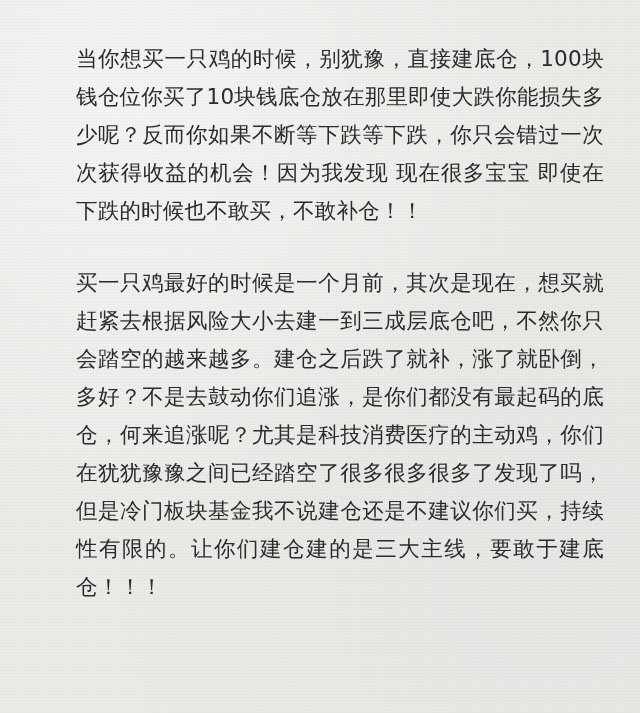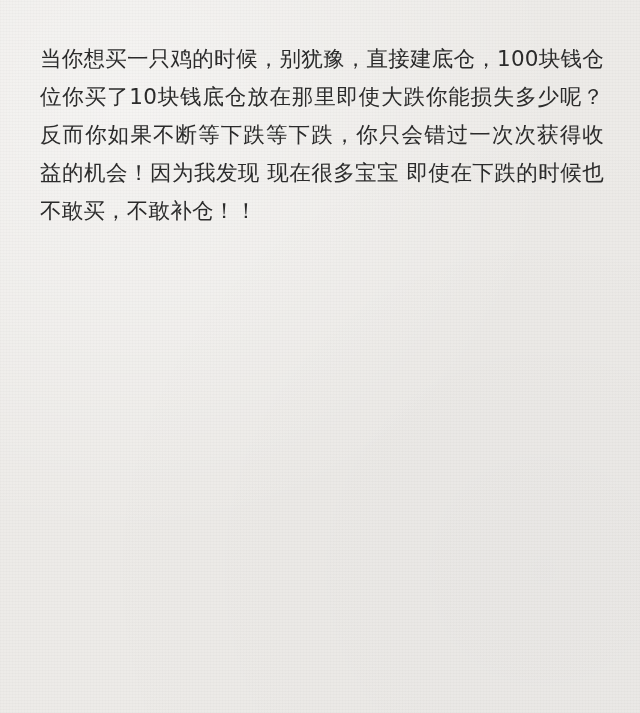--- a/index.html
+++ b/index.html
@@ -22,20 +22,21 @@
     background-image:
       repeating-linear-gradient(0deg, rgba(0,0,0,0.014) 0px, rgba(0,0,0,0.014) 1px, rgba(255,255,255,0.02) 1px, rgba(255,255,255,0.02) 3px),
       repeating-linear-gradient(90deg, rgba(0,0,0,0.012) 0px, rgba(0,0,0,0.012) 1px, rgba(255,255,255,0.02) 1px, rgba(255,255,255,0.02) 3px),
       radial-gradient(circle at 20% 15%, rgba(255,255,255,0.45), rgba(255,255,255,0) 55%),
       radial-gradient(circle at 85% 80%, rgba(0,0,0,0.02), rgba(0,0,0,0) 60%);
   }
   .content {
     position: relative;
     padding: 40px 36px 20px 40px;
     box-sizing: border-box;
+    margin-left: 36px;
   }
   .para {
     color: #2b2b2b;
     font-size: 21.5px;
     line-height: 38px;
     letter-spacing: 0.2px;
     text-align: justify;
     text-justify: inter-ideograph;
     margin: 0 0 34px 0;
     white-space: pre-wrap;
@@ -45,13 +46,14 @@
     margin-bottom: 0;
   }
 </style>
 </head>
 <body>
 
 <div class="paper"></div>
 
 <div class="content">
   <p class="para">当你想买一只鸡的时候，别犹豫，直接建底仓，100块钱仓位你买了10块钱底仓放在那里即使大跌你能损失多少呢？反而你如果不断等下跌等下跌，你只会错过一次次获得收益的机会！因为我发现 现在很多宝宝 即使在下跌的时候也不敢买，不敢补仓！！</p>
+  <p class="para">买一只鸡最好的时候是一个月前，其次是现在，想买就赶紧去根据风险大小去建一到三成层底仓吧，不然你只会踏空的越来越多。建仓之后跌了就补，涨了就卧倒，多好？不是去鼓动你们追涨，是你们都没有最起码的底仓，何来追涨呢？尤其是科技消费医疗的主动鸡，你们在犹犹豫豫之间已经踏空了很多很多很多了发现了吗，但是冷门板块基金我不说建仓还是不建议你们买，持续性有限的。让你们建仓建的是三大主线，要敢于建底仓！！！</p>
 </div>
 
 </body></html>

